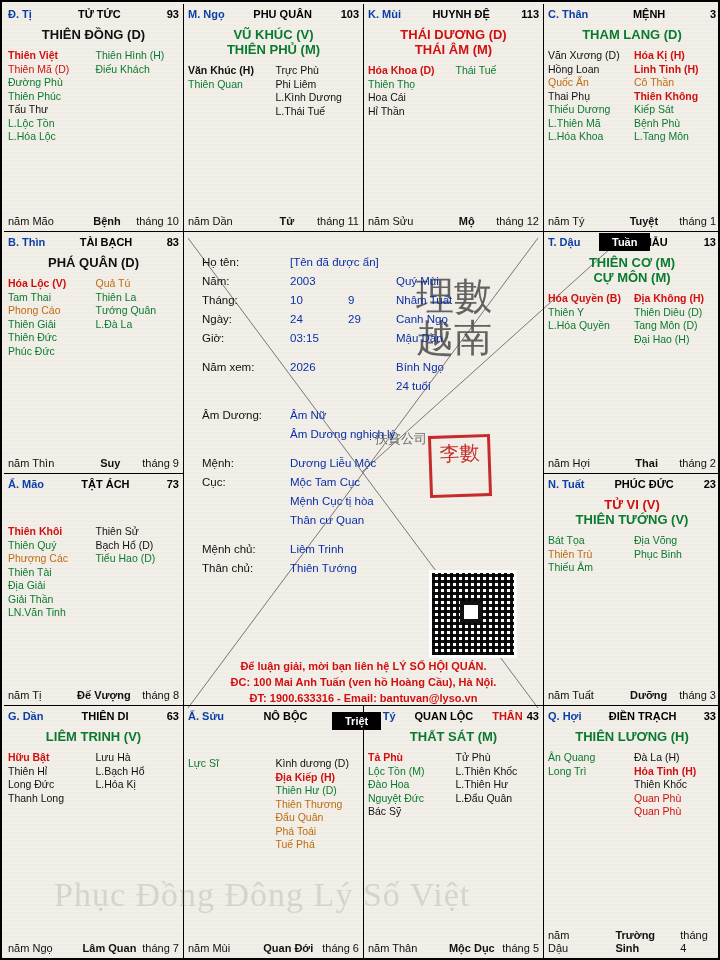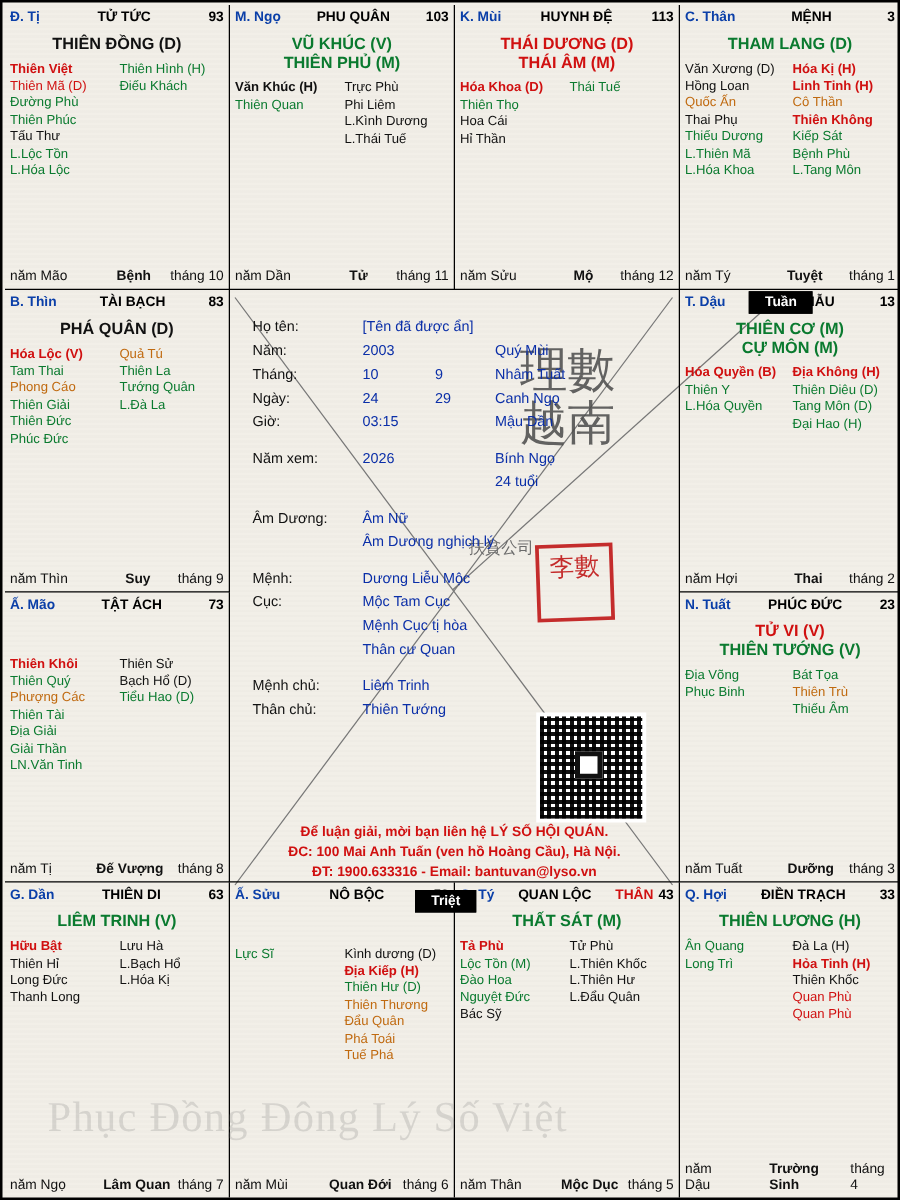--- a/index.html
+++ b/index.html
@@ -187,21 +187,21 @@
     font-size:11px;font-weight:bold;
     padding:2px 12px;
     z-index:20;
     border:1px solid #000;
   }
   #tag-tuan{left:597px;top:231px;}
   #tag-triet{left:330px;top:710px;}
 
   .bigwatermark{
     position:absolute;
-    left:36px;bottom:44px;
+    left:52px;bottom:44px;
     font-size:34px;
     color:rgba(120,120,120,0.22);
     font-family:"Liberation Serif", serif;
     letter-spacing:1px;
     z-index:10;
     pointer-events:none;
   }
 </style>
 </head>
 <body>
@@ -530,27 +530,27 @@
         <span class="pal-chi">N. Tuất</span>
         <span class="pal-name">PHÚC ĐỨC</span>
         <span class="pal-num">23</span>
       </div>
       <div class="main-stars">
         <div class="ms red">TỬ VI (V)</div>
         <div class="ms green">THIÊN TƯỚNG (V)</div>
       </div>
       <div class="stars">
         <div class="col">
-          <div class="s-green">Địa Võng</div>
-          <div class="s-green">Phục Binh</div>
-        </div>
-        <div class="col">
           <div class="s-green">Bát Tọa</div>
           <div class="s-orange">Thiên Trù</div>
           <div class="s-green">Thiếu Âm</div>
+        </div>
+        <div class="col">
+          <div class="s-green">Địa Võng</div>
+          <div class="s-green">Phục Binh</div>
         </div>
       </div>
       <div class="pal-foot">
         <span class="left">năm Tuất</span>
         <span class="mid">Dưỡng</span>
         <span class="right">tháng 3</span>
       </div>
     </div>
 
     <div class="cell lastrow">

